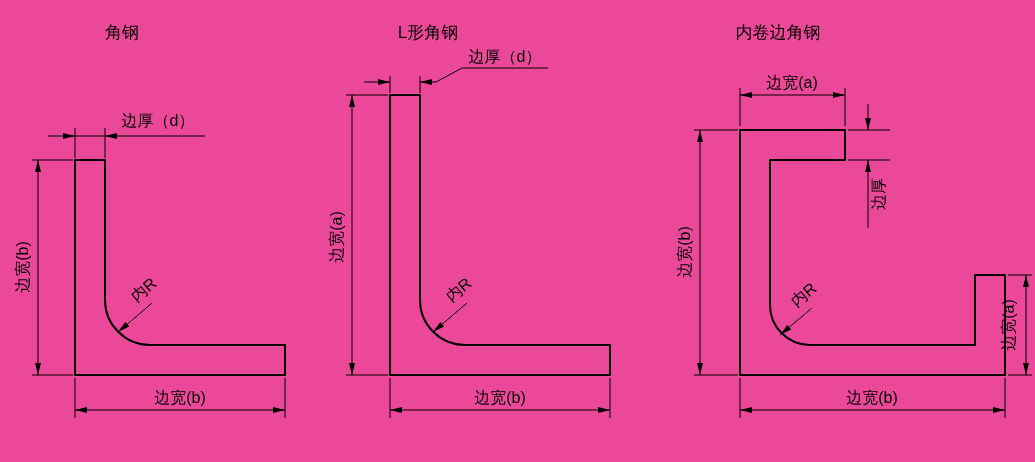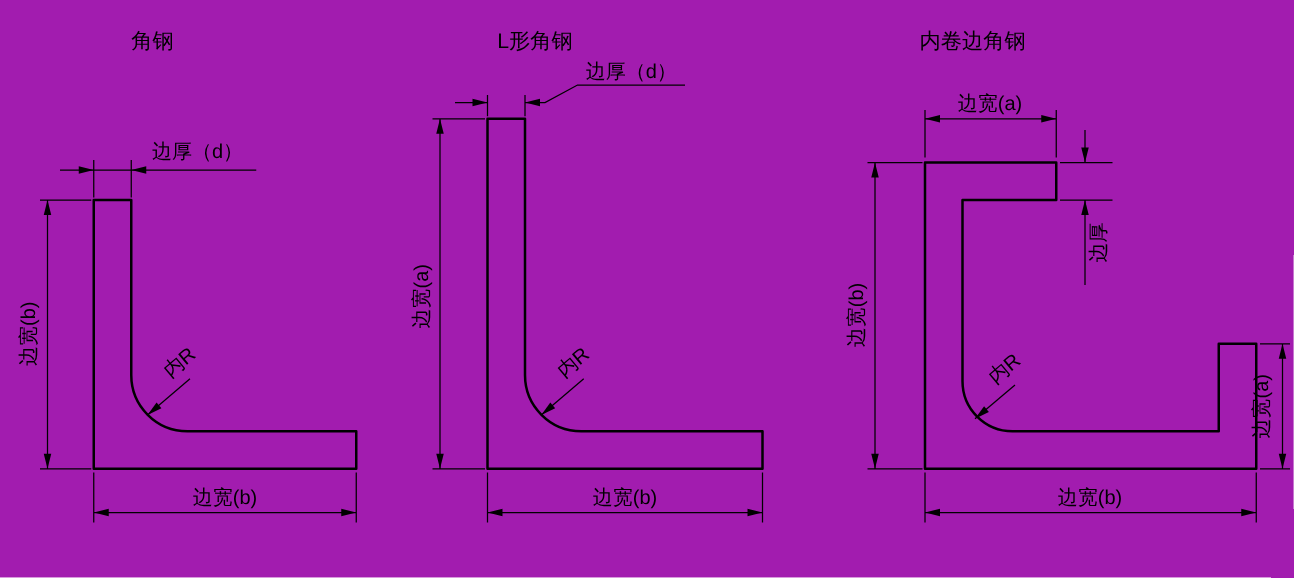--- a/index.html
+++ b/index.html
@@ -4,21 +4,21 @@
 <style>
   html, body {
     margin: 0;
     padding: 0;
     background: #ffffff;
   }
   .stage {
     position: relative;
     width: 1035px;
     height: 462px;
-    background: #a21caf;
+    background: #ec4899;
     overflow: hidden;
   }
   svg { display: block; }
   .profile {
     fill: none;
     stroke: #000000;
     stroke-width: 2;
     stroke-linejoin: round;
   }
   .dim {

